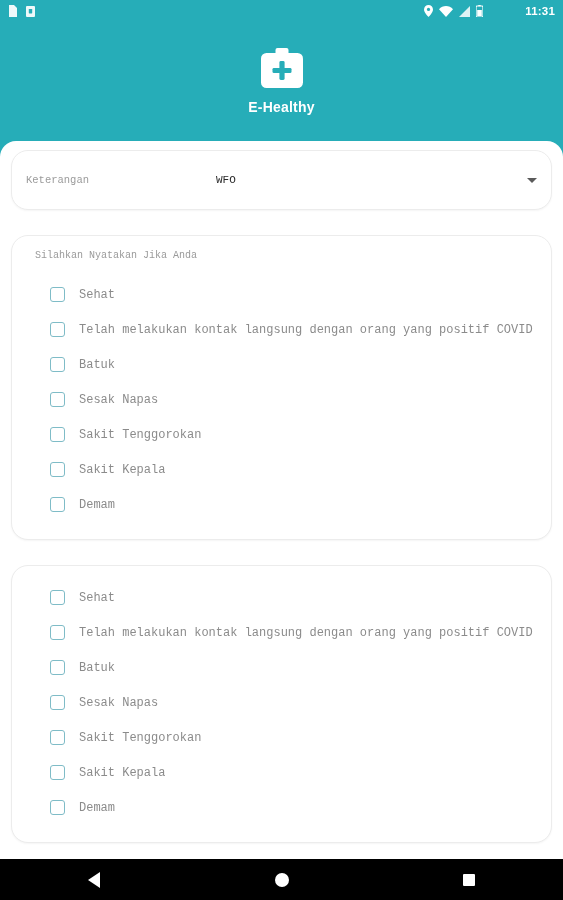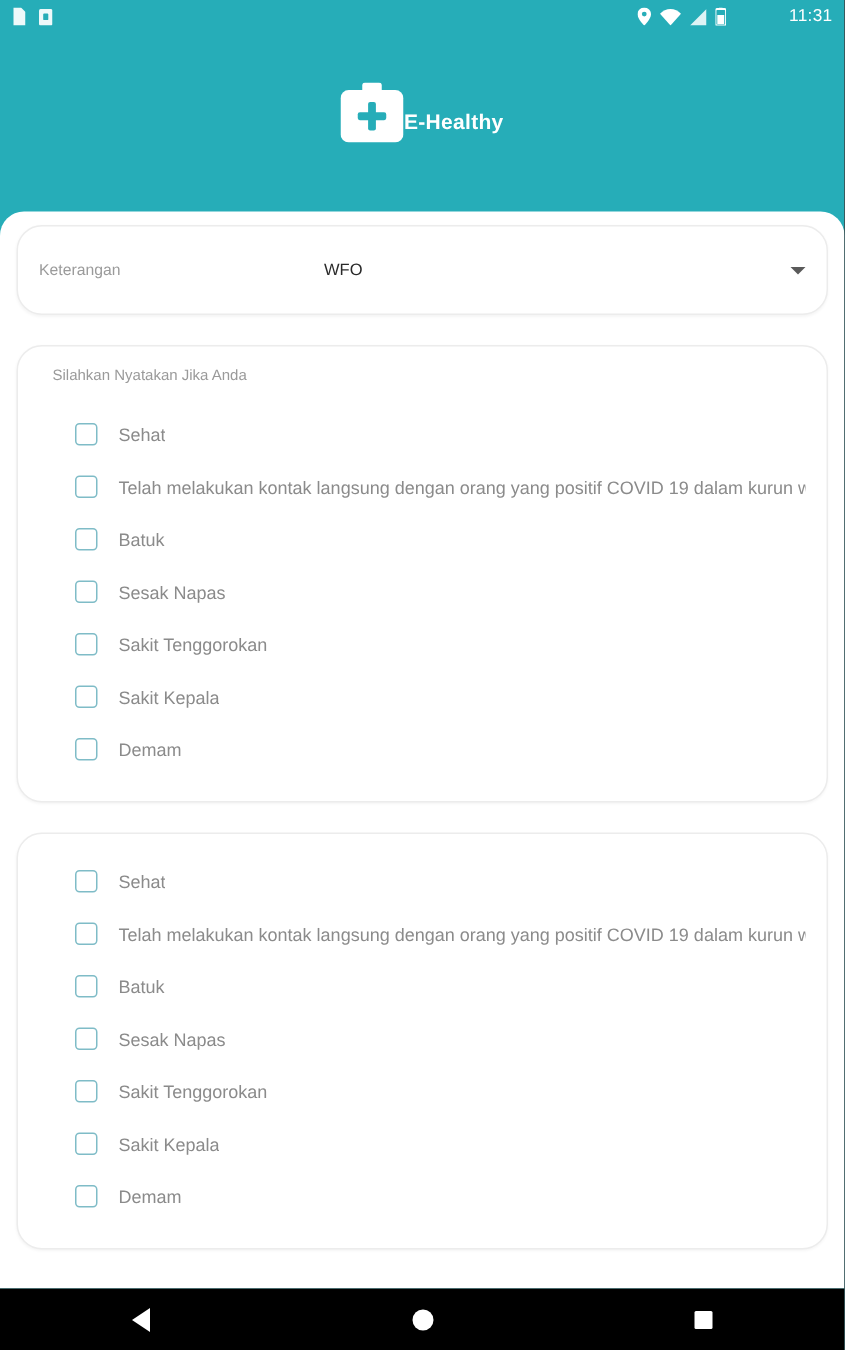--- a/index.html
+++ b/index.html
@@ -22,27 +22,27 @@
     height:22px;
     display:flex; align-items:center;
     padding:0 8px;
     color:#ffffff;
     font-size:11px;
     z-index:30;
   }
   .sb-left { display:flex; align-items:center; gap:9px; }
   .sb-right { margin-left:auto; display:flex; align-items:center; gap:6px; }
   .sb-icon { display:block; }
-  .sb-clock { font-size:11.5px; font-weight:normal; letter-spacing:.2px;margin-left:36px; }
+  .sb-clock { font-size:11.5px; font-weight:bold; letter-spacing:.2px;margin-left:36px; }
 
   
   .brand {
     position:absolute; top:22px; left:0; right:0;
     height:118px;
-    display:flex; 
+    display:flex; flex-direction:column;
     align-items:center; justify-content:center;
     z-index:5;
   }
   .brand-logo { margin-bottom:7px; }
   .brand-name {
     color:#ffffff;
     font-size:14px;
     font-weight:bold;
     letter-spacing:.2px;
   }
@@ -61,21 +61,22 @@
     height:100%;
     overflow:hidden;
   }
 
   
   .card {
     background:#ffffff;
     border:1px solid #ececec;
     border-radius:17px;
     box-shadow:0 1px 2px rgba(0,0,0,0.045);
-    margin-bottom:20px;
+    margin-bottom:25px;
+    font-family:Liberation Mono, monospace;
   }
 
   
   .dropdown-card { padding:0; }
   .dropdown-row {
     display:flex; align-items:center;
     height:58px;
     padding:0 14px;
   }
   .dd-label {

